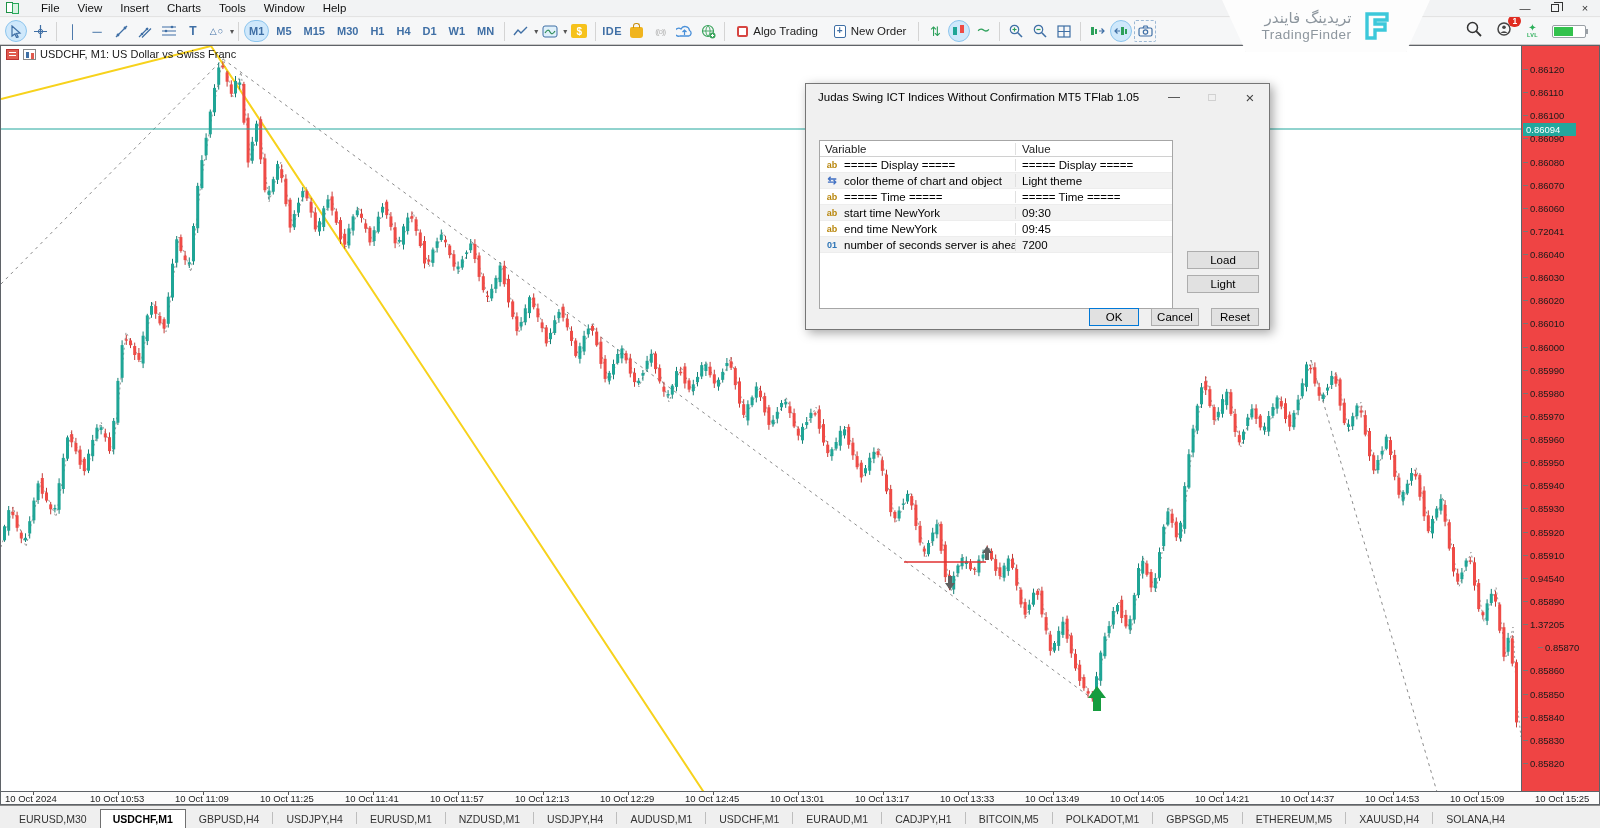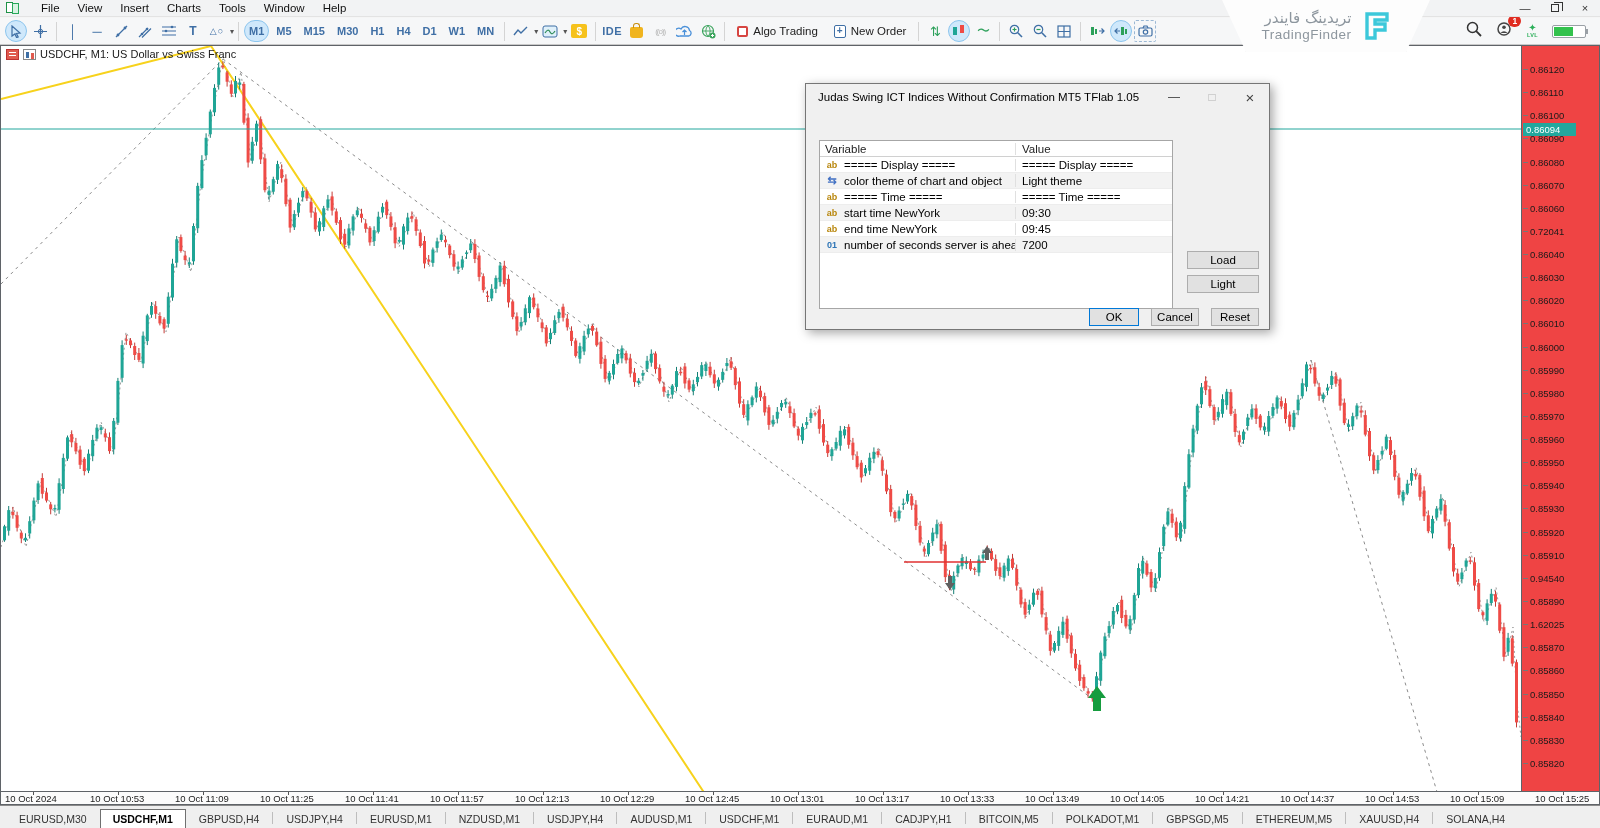--- a/index.html
+++ b/index.html
@@ -1128,22 +1128,22 @@
         <div class="plabel" style="top: 341.82px;">0.85980</div>
         <div class="plabel" style="top: 364.95px;">0.85970</div>
         <div class="plabel" style="top: 388.08px;">0.85960</div>
         <div class="plabel" style="top: 411.21px;">0.85950</div>
         <div class="plabel" style="top: 434.34px;">0.85940</div>
         <div class="plabel" style="top: 457.47px;">0.85930</div>
         <div class="plabel" style="top: 480.6px;">0.85920</div>
         <div class="plabel" style="top: 503.73px;">0.85910</div>
         <div class="plabel" style="top: 526.86px;">0.94540</div>
         <div class="plabel" style="top: 549.99px;">0.85890</div>
-        <div class="plabel" style="top: 573.12px;">1.62025</div>
-        <div class="plabel" style="top: 596.25px;">0.85870</div>
+        <div class="plabel" style="top: 573.12px;">1.37205</div>
+        <div class="plabel" style="top: 596.25px; margin-left: 15px;">0.85870</div>
         <div class="plabel" style="top: 619.38px;">0.85860</div>
         <div class="plabel" style="top: 642.51px;">0.85850</div>
         <div class="plabel" style="top: 665.64px;">0.85840</div>
         <div class="plabel" style="top: 688.77px;">0.85830</div>
         <div class="plabel" style="top: 711.9px;">0.85820</div>
         <div class="price-badge" style="top: 77px; background: rgb(35, 167, 157);">0.86094</div>
       </div>
     <div class="time-axis" id="time-axis">
         <span class="tlabel" style="left: 4px;">10 Oct 2024</span>
         <span class="ttick" style="left: 32px;"></span>

